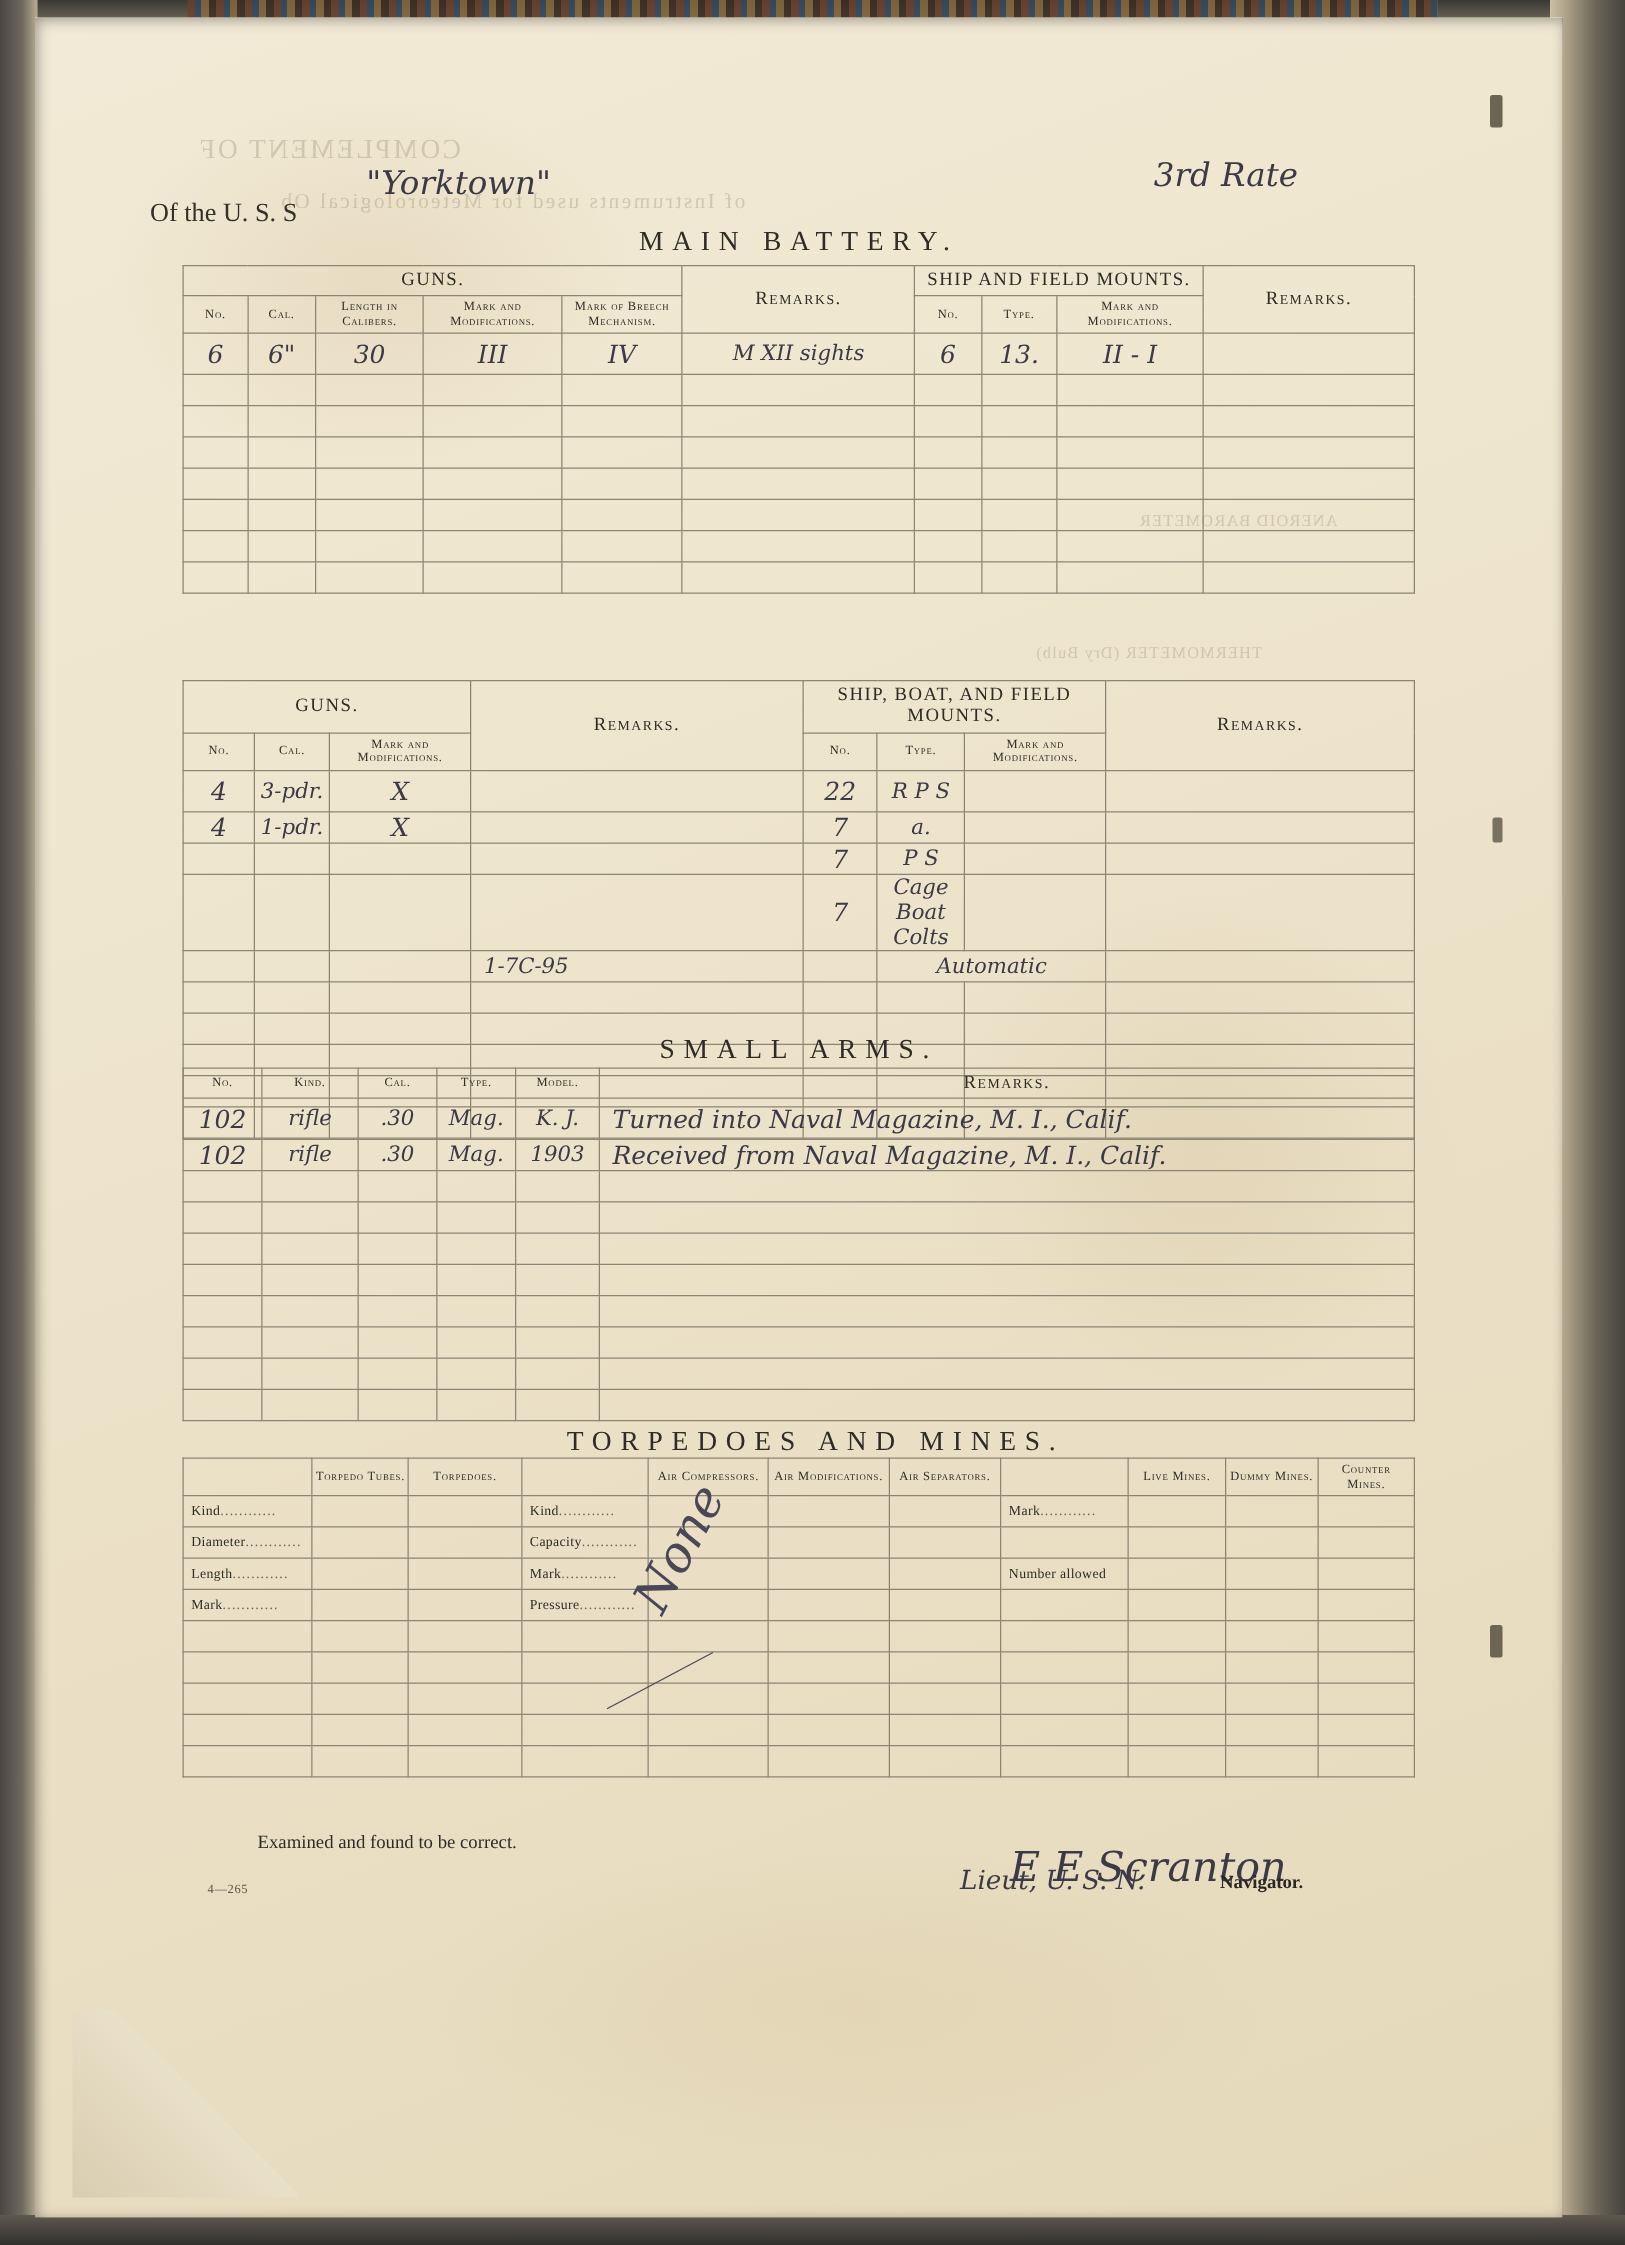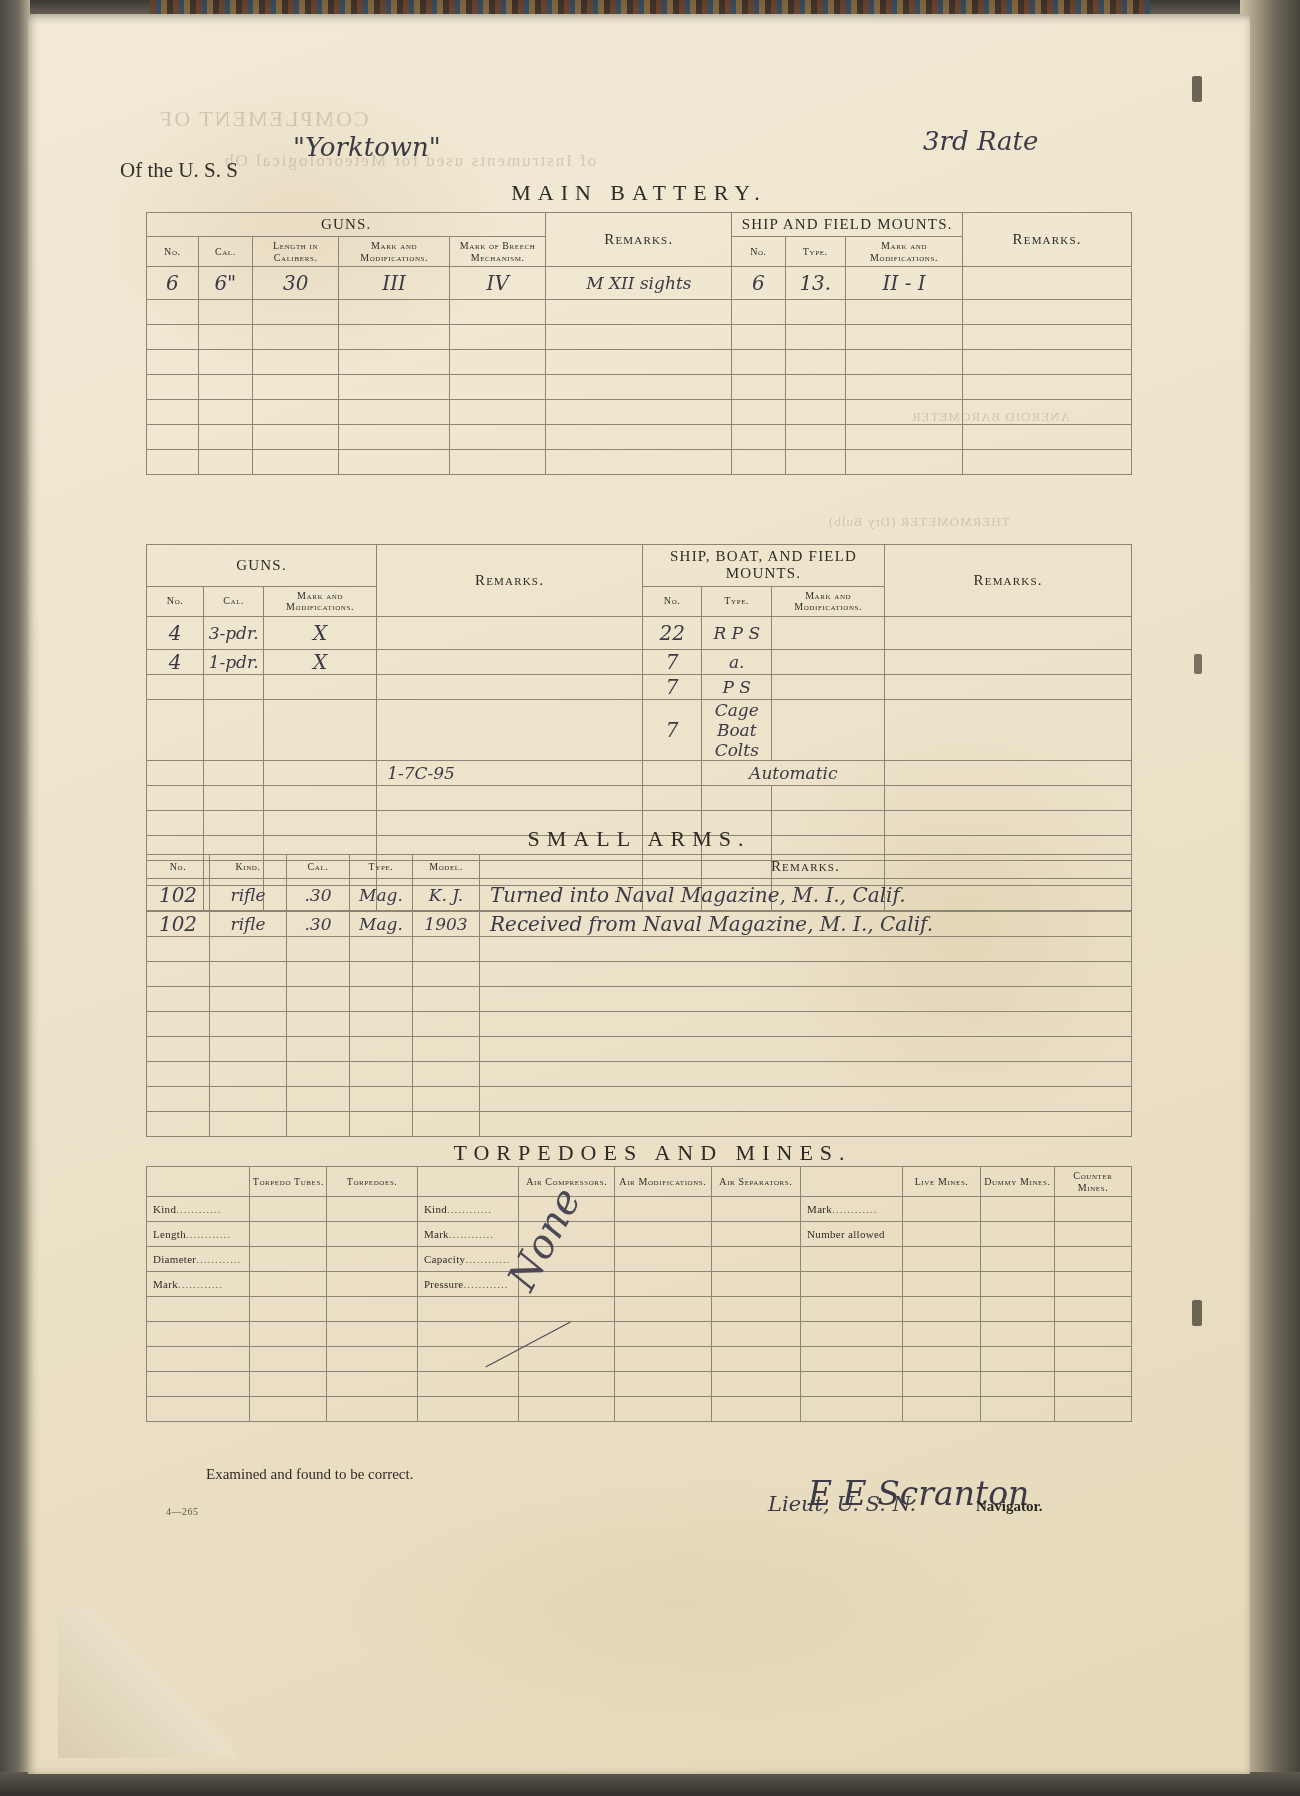--- a/index.html
+++ b/index.html
@@ -483,42 +483,42 @@
           <td class="labelcell"><span>Kind</span><span class="dots">............</span></td>
           <td></td>
               <td></td>
               <td></td>
           <td class="labelcell"><span>Mark</span><span class="dots">............</span></td>
           <td></td>
               <td></td>
               <td></td>
         </tr>
         <tr class="row">
+          <td class="labelcell"><span>Diameter</span><span class="dots">............</span></td>
+          <td></td>
+              <td></td>
+          <td class="labelcell"><span>Capacity</span><span class="dots">............</span></td>
+          <td></td>
+              <td></td>
+              <td></td>
+              <td></td>
+              <td></td>
+              <td></td>
+              <td></td>
+        </tr>
+        <tr class="row">
           <td class="labelcell"><span>Length</span><span class="dots">............</span></td>
           <td></td>
               <td></td>
           <td class="labelcell"><span>Mark</span><span class="dots">............</span></td>
           <td></td>
               <td></td>
               <td></td>
           <td class="labelcell"><span>Number allowed</span></td>
           <td></td>
-              <td></td>
-              <td></td>
-        </tr>
-        <tr class="row">
-          <td class="labelcell"><span>Diameter</span><span class="dots">............</span></td>
-          <td></td>
-              <td></td>
-          <td class="labelcell"><span>Capacity</span><span class="dots">............</span></td>
-          <td></td>
-              <td></td>
-              <td></td>
-              <td></td>
-              <td></td>
               <td></td>
               <td></td>
         </tr>
         <tr class="row">
           <td class="labelcell"><span>Mark</span><span class="dots">............</span></td>
           <td></td>
               <td></td>
           <td class="labelcell"><span>Pressure</span><span class="dots">............</span></td>
           <td></td>
               <td></td>

